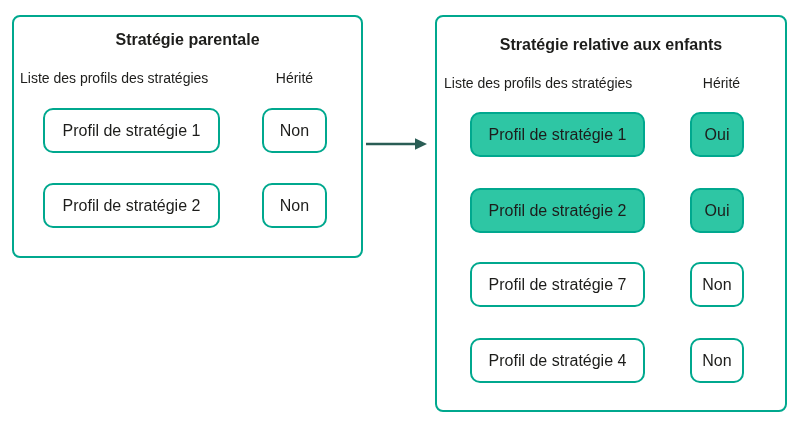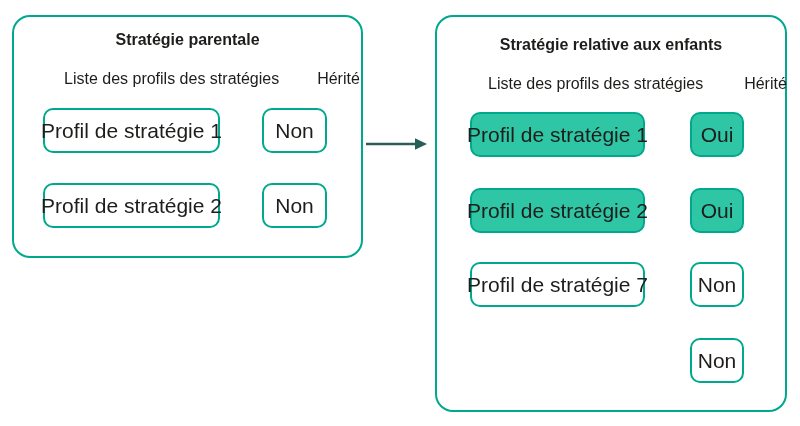--- a/index.html
+++ b/index.html
@@ -14,51 +14,50 @@
     width:800px;height:426px;
     background:#ffffff;
     font-family:"Liberation Sans", sans-serif;
     color:var(--text);
     overflow:hidden;
   }
   .panel{
     position:absolute;
     background:#ffffff;
     border:2px solid var(--border-teal);
-    border-radius:18px;
+    border-radius:8px;
     box-sizing:border-box;
   }
   .panel-left{left:12px;top:15px;width:351px;height:243px;}
   .panel-right{left:435px;top:15px;width:352px;height:397px;}
   .panel-title{
     position:absolute;left:0;right:0;
     margin:0;text-align:center;
     font-size:16px;font-weight:bold;color:var(--text);
   }
   .panel-left .panel-title{top:14px;}
   .panel-right .panel-title{top:19px;}
   .col-label{
     position:absolute;
-    font-size:16px;font-weight:normal;color:var(--text);
+    font-size:14px;font-weight:normal;color:var(--text);
     white-space:nowrap;
-    margin-left:44px;
   }
   .panel-left .col-profiles{left:6px;top:53px;}
   .panel-left .col-inherited{left:248px;top:53px;width:65px;text-align:center;}
   .panel-right .col-profiles{left:7px;top:58px;}
   .panel-right .col-inherited{left:253px;top:58px;width:63px;text-align:center;}
   .row{position:absolute;left:0;top:0;width:100%;height:45px;}
   .pill{
     position:absolute;top:0;height:45px;
     box-sizing:border-box;
     border:2px solid var(--border-teal);
     border-radius:10px;
     background:#ffffff;
     display:flex;align-items:center;justify-content:center;
-    font-size:21px;color:var(--text);
+    font-size:16px;color:var(--text);
     white-space:nowrap;
   }
   .pill.filled{background:var(--fill-teal);}
   .panel-left .pill-profile{left:29px;width:177px;}
   .panel-left .pill-flag{left:248px;width:65px;}
   .panel-right .pill-profile{left:33px;width:175px;}
   .panel-right .pill-flag{left:253px;width:54px;}
   .arrow-svg{position:absolute;left:366px;top:137px;width:62px;height:14px;}
 </style>
 </head>
@@ -97,17 +96,18 @@
     </div>
     <div class="row" style="top:171px">
       <div class="pill pill-profile filled">Profil de stratégie 2</div>
       <div class="pill pill-flag filled">Oui</div>
     </div>
     <div class="row" style="top:245px">
       <div class="pill pill-profile">Profil de stratégie 7</div>
       <div class="pill pill-flag">Non</div>
     </div>
     <div class="row" style="top:321px">
+      <div class="pill pill-profile">Profil de stratégie 4</div>
       <div class="pill pill-flag">Non</div>
     </div>
   </section>
 
 </div>
 
 </body></html>

